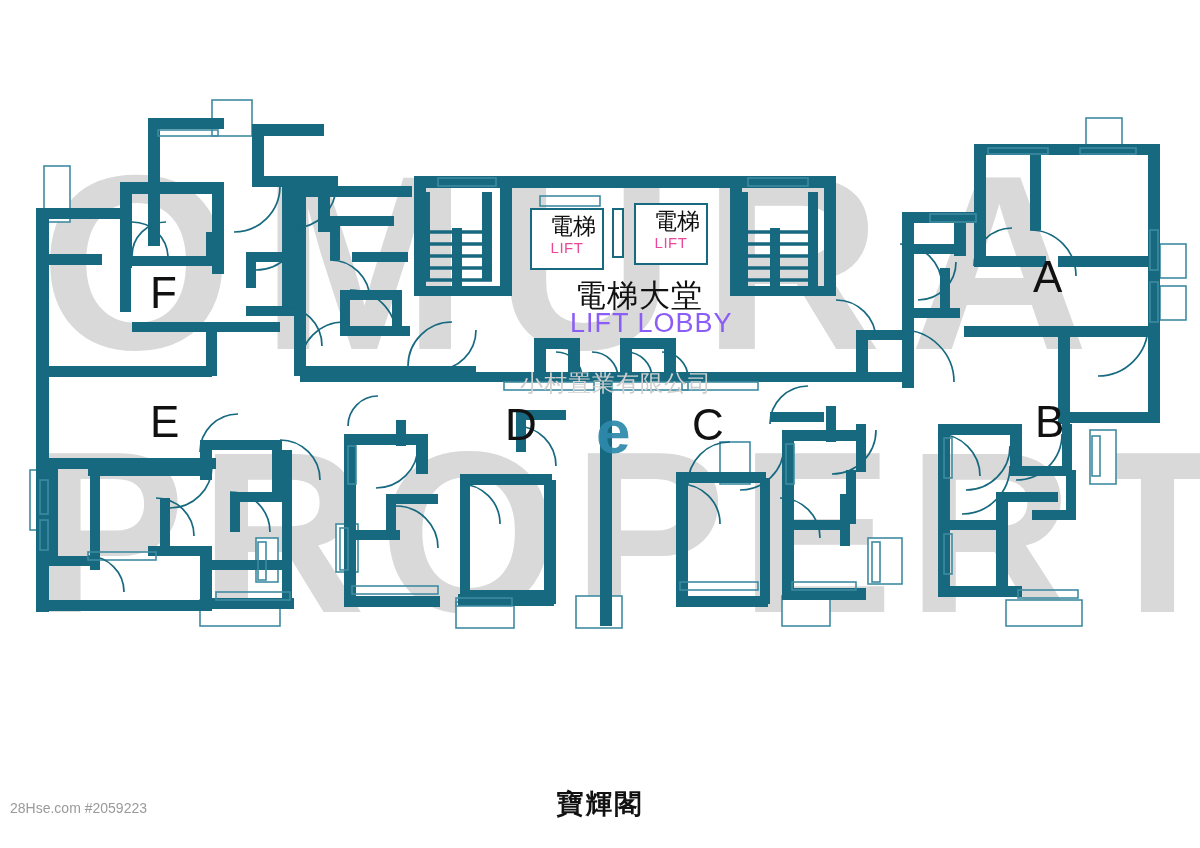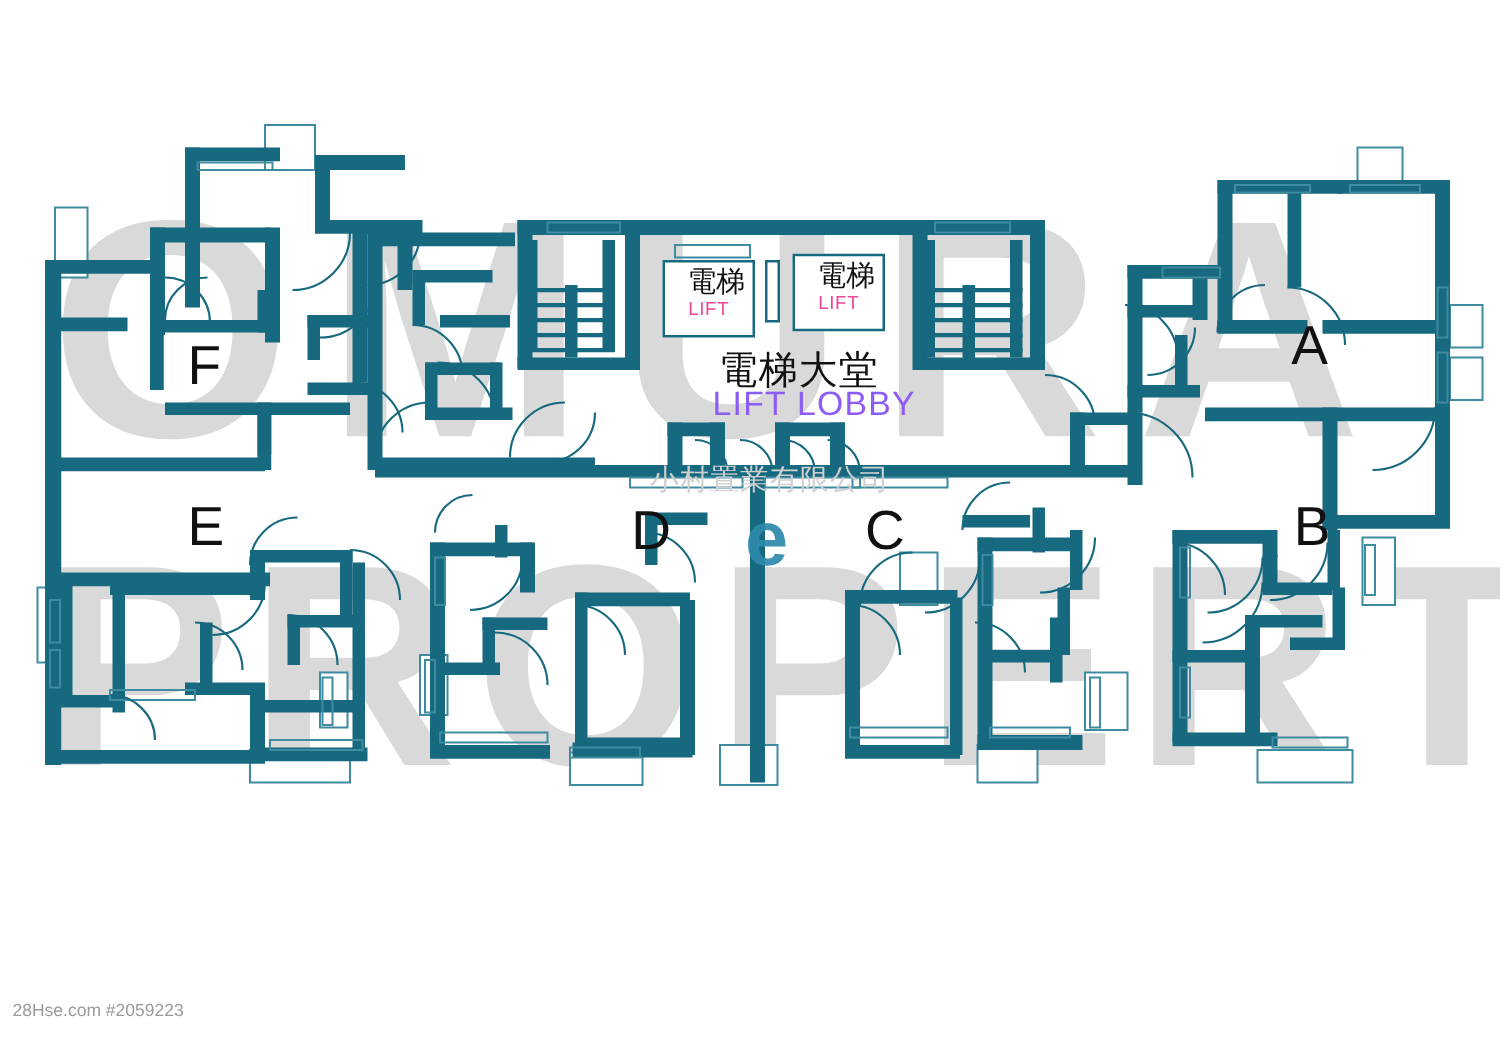--- a/index.html
+++ b/index.html
@@ -384,14 +384,15 @@
   <div id="lobby-en">LIFT LOBBY</div>
 
   <div class="flat-label" style="left:150px;top:268px;">F</div>
   <div class="flat-label" style="left:150px;top:397px;">E</div>
   <div class="flat-label" style="left:505px;top:400px;">D</div>
   <div class="flat-label" style="left:692px;top:400px;">C</div>
   <div class="flat-label" style="left:1033px;top:252px;">A</div>
   <div class="flat-label" style="left:1035px;top:397px;">B</div>
 
   <div id="footer-left">28Hse.com #2059223</div>
+  <div id="footer-title">寶輝閣</div>
 
 </div>
 
 </body></html>

